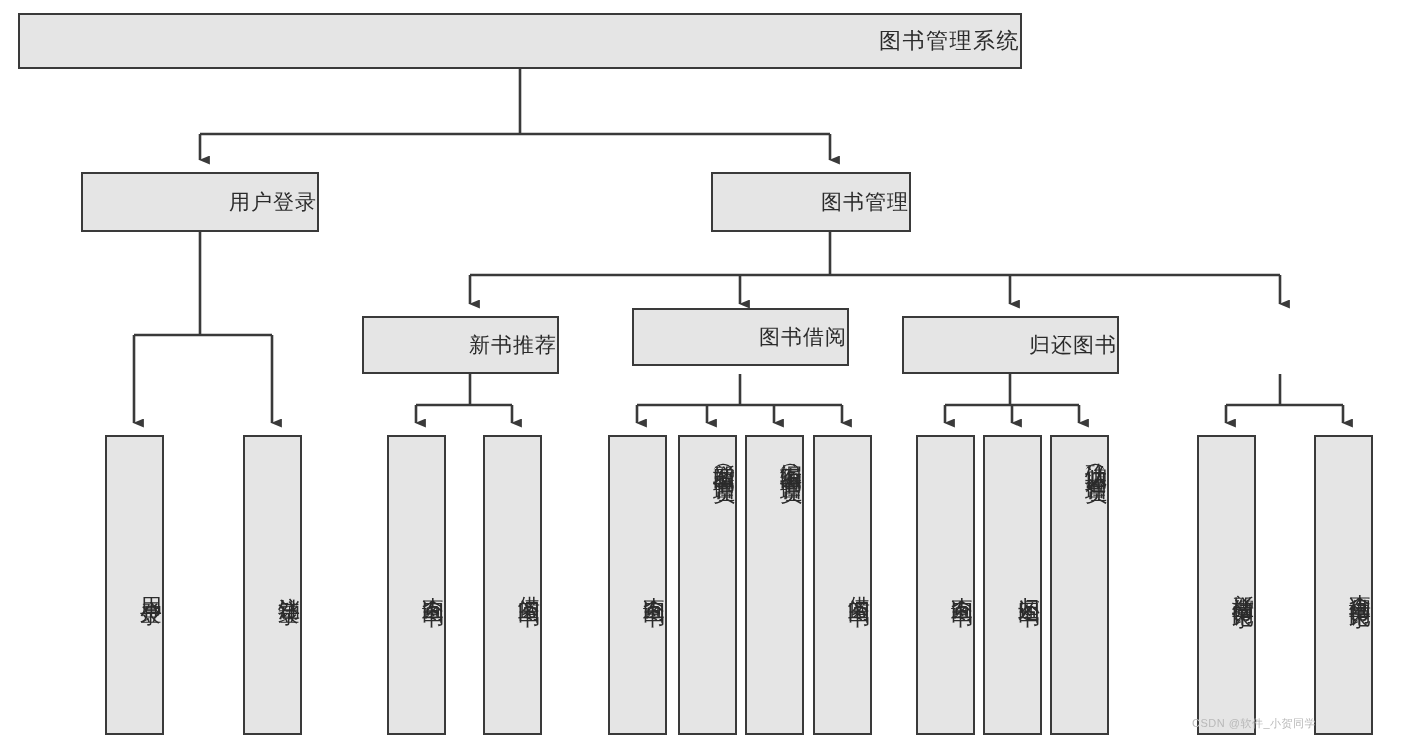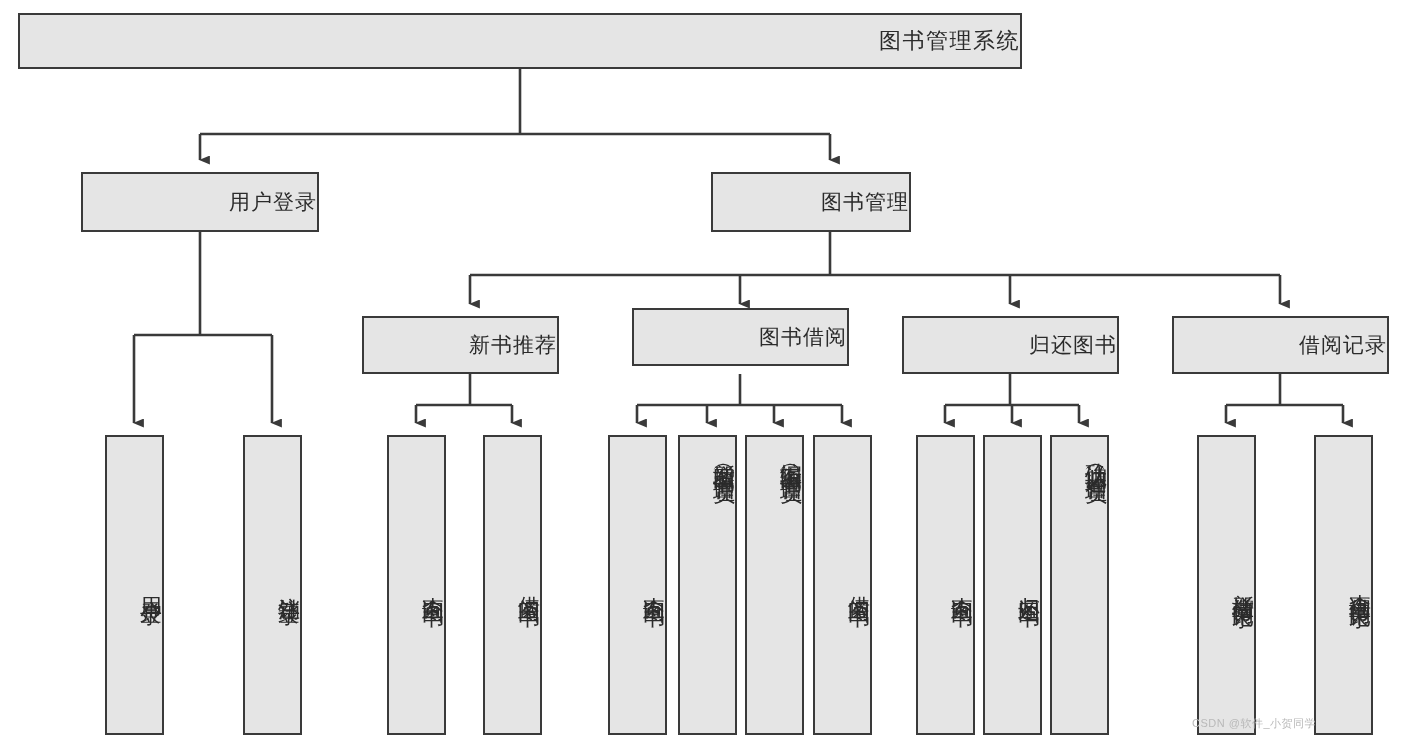--- a/index.html
+++ b/index.html
@@ -146,23 +146,20 @@
 
   <div class="node h" id="n-l3-0" style="left: 362px; top: 316px; width: 197px; height: 58px;">
     <span class="label">新书推荐</span>
   </div>
   <div class="node h" id="n-l3-1" style="left: 632px; top: 308px; width: 217px; height: 58px;">
     <span class="label">图书借阅</span>
   </div>
   <div class="node h" id="n-l3-2" style="left: 902px; top: 316px; width: 217px; height: 58px;">
     <span class="label">归还图书</span>
   </div>
-  <div class="node h" id="n-l3-3" style="left: 1172px; top: 316px; width: 217px; height: 58px;">
-    <span class="label">借阅记录</span>
-  </div>
 
   <div class="node v mid" id="n-lf-0" style="left: 105px; top: 435px; width: 59px; height: 300px;">
     <span class="label">用户登录</span>
   </div>
   <div class="node v mid" id="n-lf-1" style="left: 243px; top: 435px; width: 59px; height: 300px;">
     <span class="label">注销登录</span>
   </div>
   <div class="node v mid" id="n-lf-2" style="left: 387px; top: 435px; width: 59px; height: 300px;">
     <span class="label">查询图书</span>
   </div>

